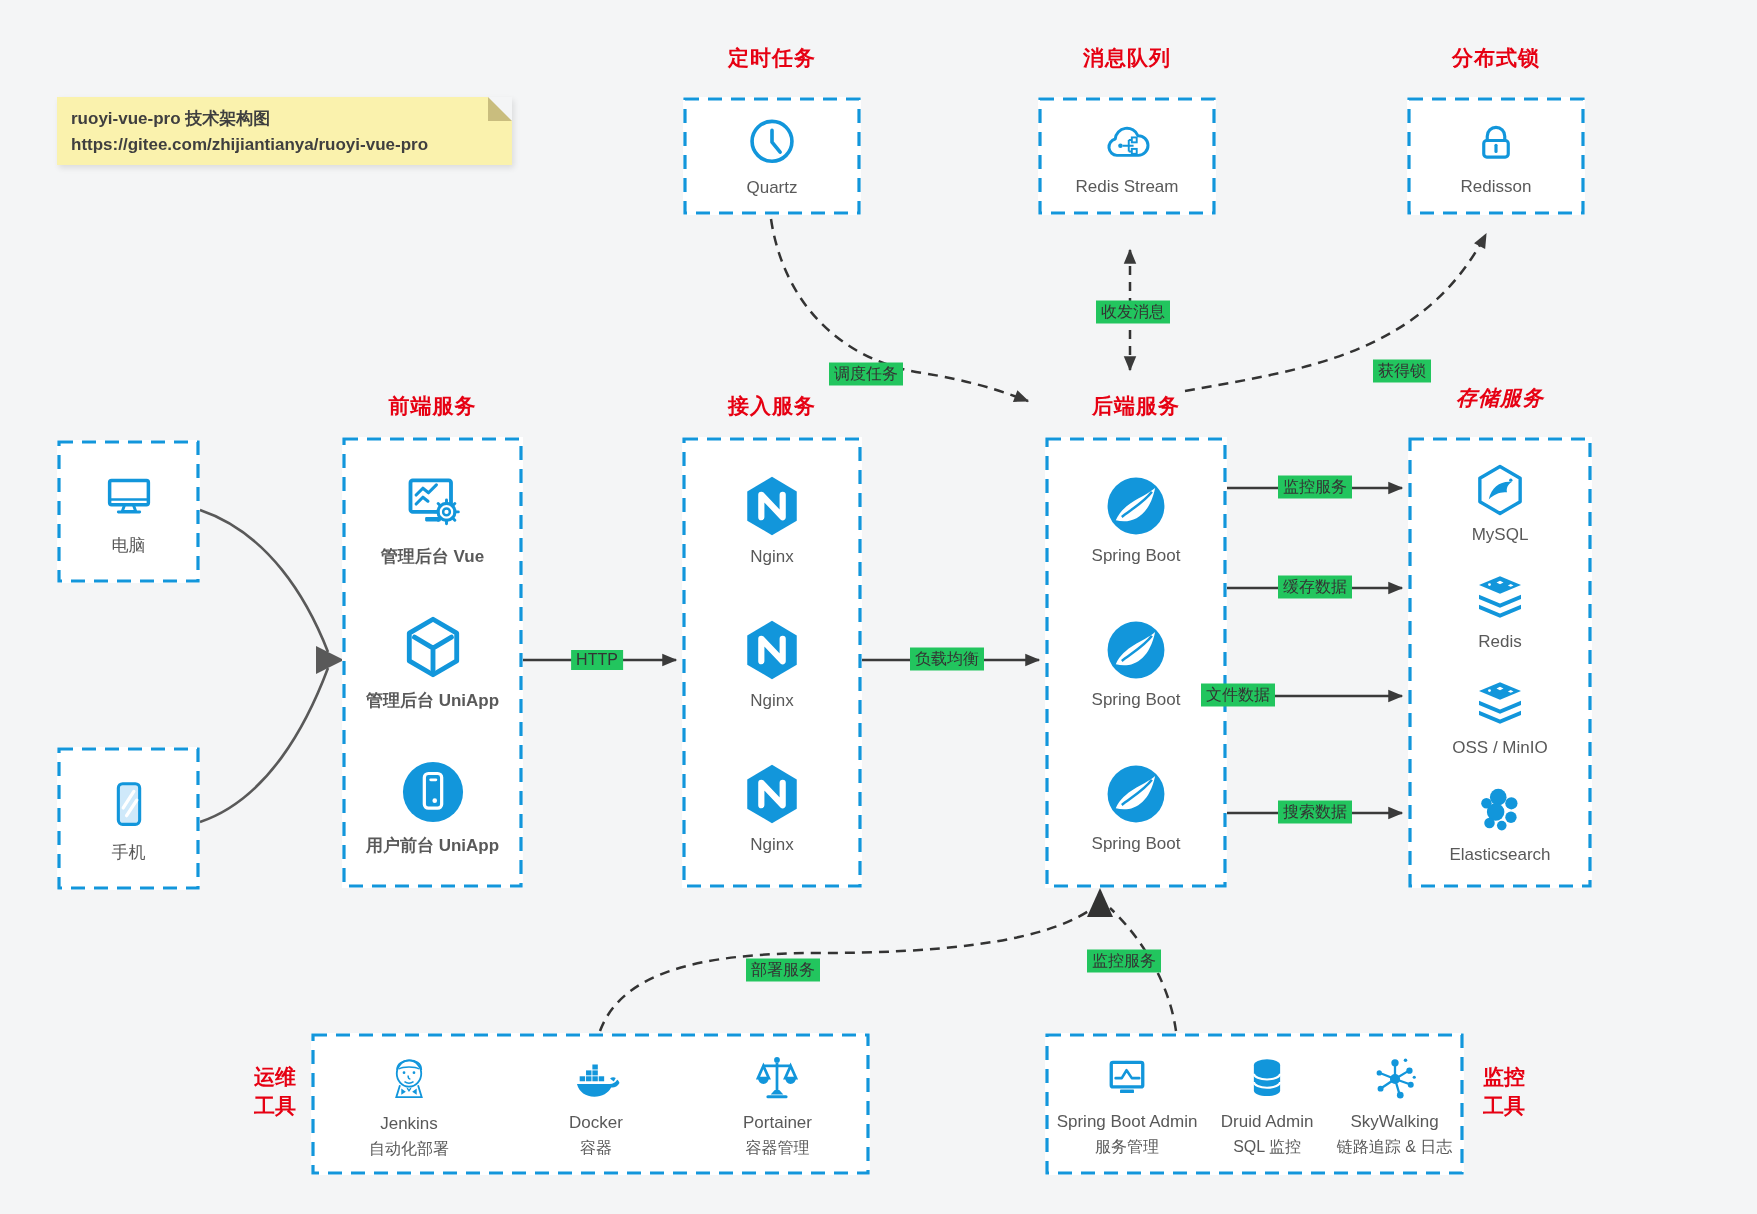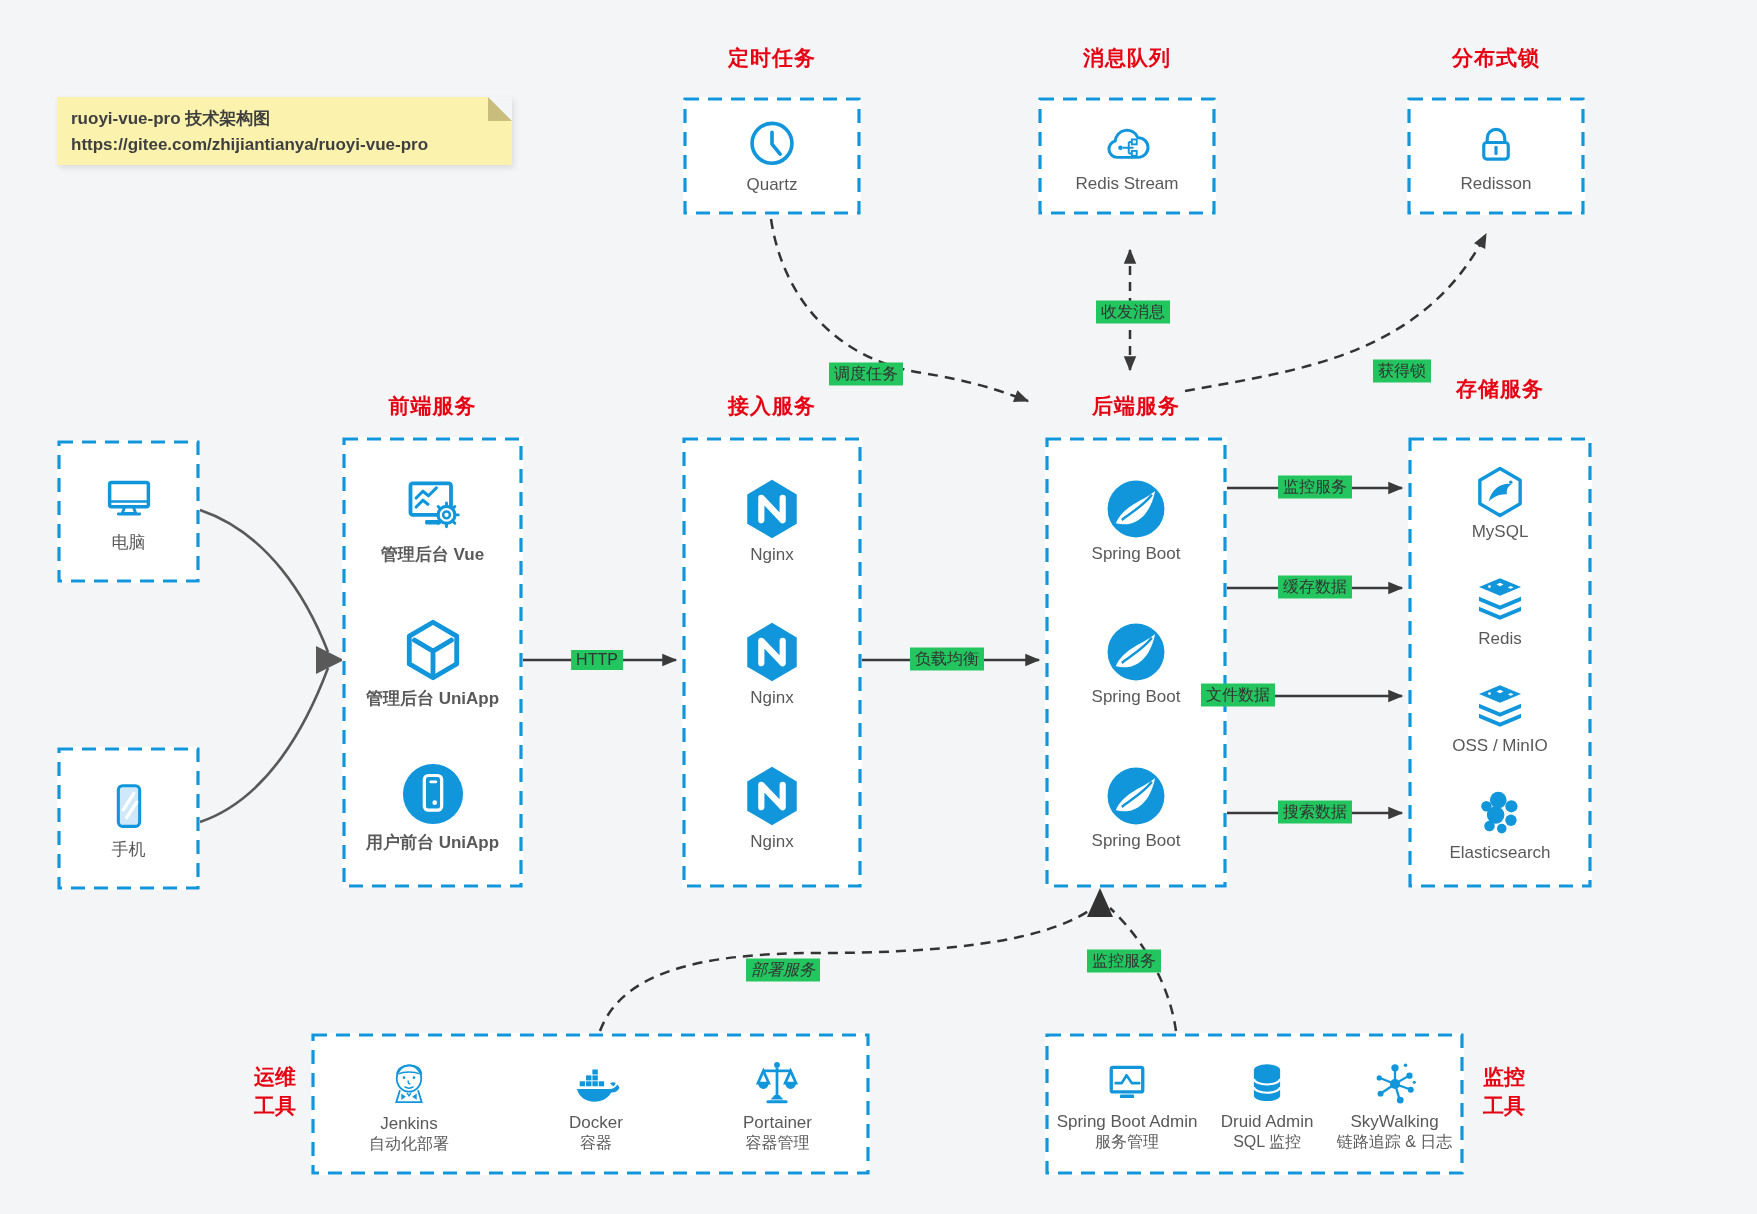--- a/index.html
+++ b/index.html
@@ -10,21 +10,21 @@
         box-sizing:border-box;padding:9px 14px;font-size:17px;line-height:1.5;color:#3f3f3f;
         box-shadow:2px 3px 6px rgba(0,0,0,.10);font-weight:bold;}
   .note .fold{position:absolute;top:0;right:0;width:0;height:0;border-style:solid;
         border-width:0 24px 24px 0;border-color:#f4f5f6 #f4f5f6 #c9bd7e #c9bd7e;}
   
   .dbox{position:absolute;background:#ffffff;}
   .dbox .bsvg{position:absolute;left:0;top:0;}
   .dbox .content{position:absolute;left:0;top:0;right:0;bottom:0;display:flex;
         flex-direction:column;align-items:center;justify-content:space-around;padding:10px 0;}
   .dbox .content.row{flex-direction:row;}
-  .item{display:flex;flex-direction:column;align-items:center;}
+  .item{display:flex;flex-direction:column;align-items:center;gap:5px;}
   .item .name{font-size:17px;color:#595959;white-space:nowrap;}
   .item .desc{font-size:16px;color:#595959;white-space:nowrap;}
   
   .cat{position:absolute;text-align:center;font-size:21px;font-weight:bold;color:#e60012;
        letter-spacing:1px;white-space:nowrap;}
   .cat-side{position:absolute;text-align:center;font-size:21px;font-weight:bold;color:#e60012;
        line-height:29px;}
   
   .edge-label{position:absolute;transform:translate(-50%,-50%);background:#22c55e;
        padding:1px 5px;font-size:16px;color:#333;white-space:nowrap;}
@@ -159,21 +159,21 @@
         <path d="M26 35 L37 18 M29.5 43 L40 27" stroke="#ffffff" stroke-width="3.4" stroke-linecap="round"></path>
       </svg>
       <span class="name">手机</span>
     </div>
       </div>
   </div>
 
   <div class="cat" style="left:342px;top:392px;width:181px;">前端服务</div>
   <div class="cat" style="left:682px;top:392px;width:180px;">接入服务</div>
   <div class="cat" style="left:1045px;top:392px;width:182px;">后端服务</div>
-  <div class="cat" style="left:1408px;top:375px;width:184px;">存储服务</div>
+  <div class="cat" style="left:1408px;top:384px;width:184px;font-style:italic;">存储服务</div>
 
   <div class="dbox" style="left:342px;top:437px;width:181px;height:451px;font-weight:bold;">
     <svg class="bsvg" width="181" height="451">
         <rect x="2" y="2" width="177" height="447" fill="none" stroke="#1296db" stroke-width="3.2" stroke-dasharray="14 9"></rect>
       </svg>
     <div class="content">
       <div class="item">
         <svg width="78" height="72" viewBox="0 0 64 64">
           <rect x="12" y="11" width="36" height="28" rx="2" fill="none" stroke="#1296db" stroke-width="3.4"></rect>
           <path d="M17 24 l6-6 5 4 7-7" fill="none" stroke="#1296db" stroke-width="2.8" stroke-linecap="round" stroke-linejoin="round"></path>
@@ -443,16 +443,16 @@
 
   <div class="edge-label" style="left:597px;top:660px;">HTTP</div>
   <div class="edge-label" style="left:947px;top:659px;">负载均衡</div>
   <div class="edge-label" style="left:1315px;top:487px;">监控服务</div>
   <div class="edge-label" style="left:1315px;top:587px;">缓存数据</div>
   <div class="edge-label" style="left:1238px;top:695px;">文件数据</div>
   <div class="edge-label" style="left:1315px;top:812px;">搜索数据</div>
   <div class="edge-label" style="left:866px;top:374px;">调度任务</div>
   <div class="edge-label" style="left:1133px;top:312px;">收发消息</div>
   <div class="edge-label" style="left:1402px;top:371px;">获得锁</div>
-  <div class="edge-label" style="left:783px;top:970px;font-style:italic;">部署服务</div>
+  <div class="edge-label" style="left:783px;top:970px;">部署服务</div>
   <div class="edge-label" style="left:1124px;top:961px;">监控服务</div>
 
 </div>
 
 </body></html>

